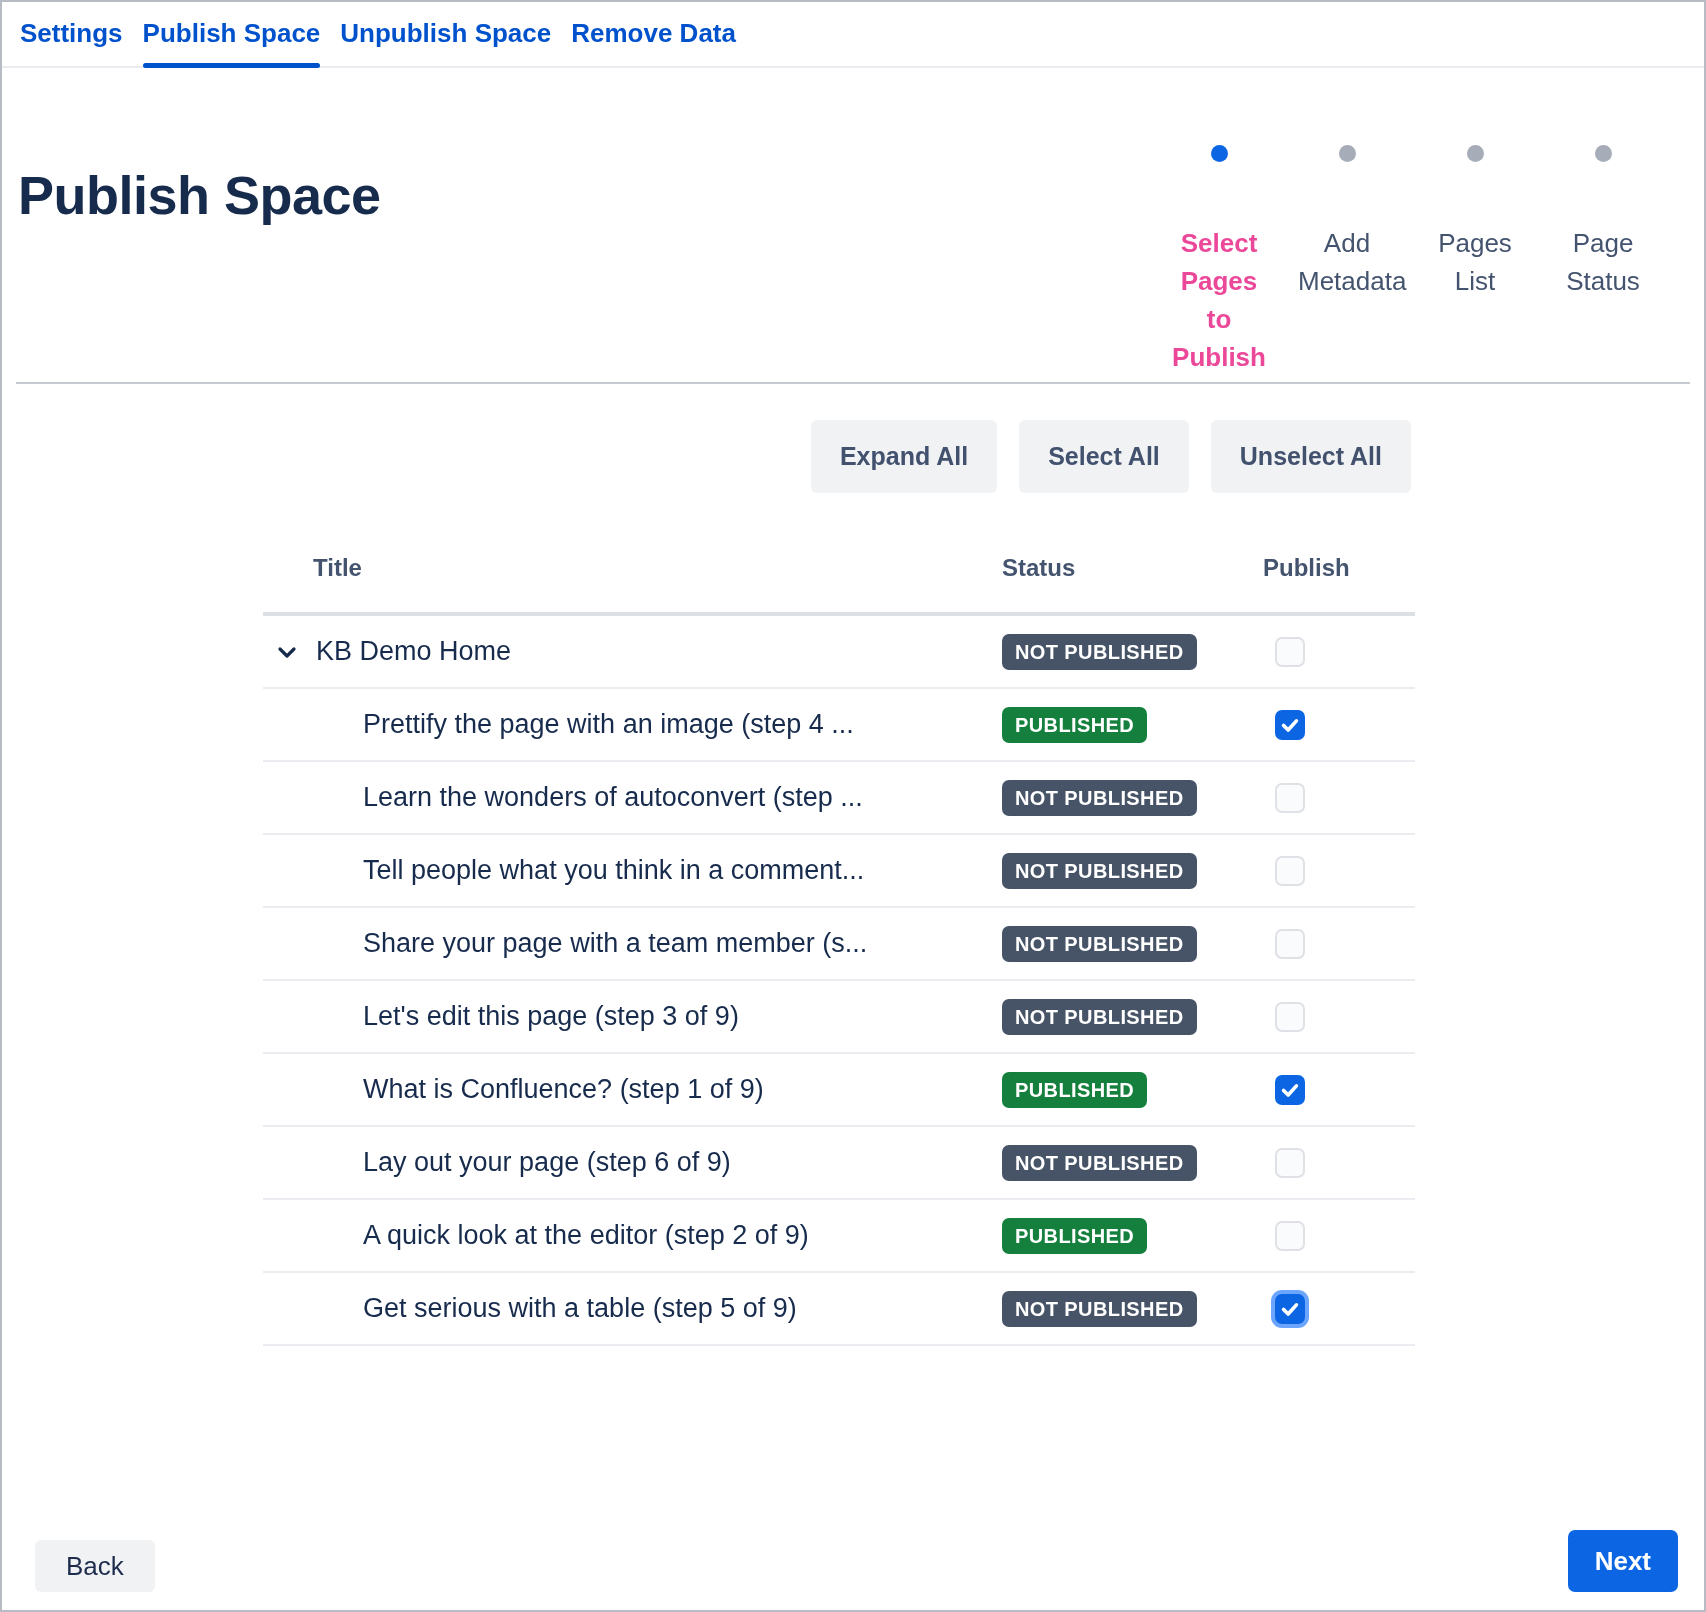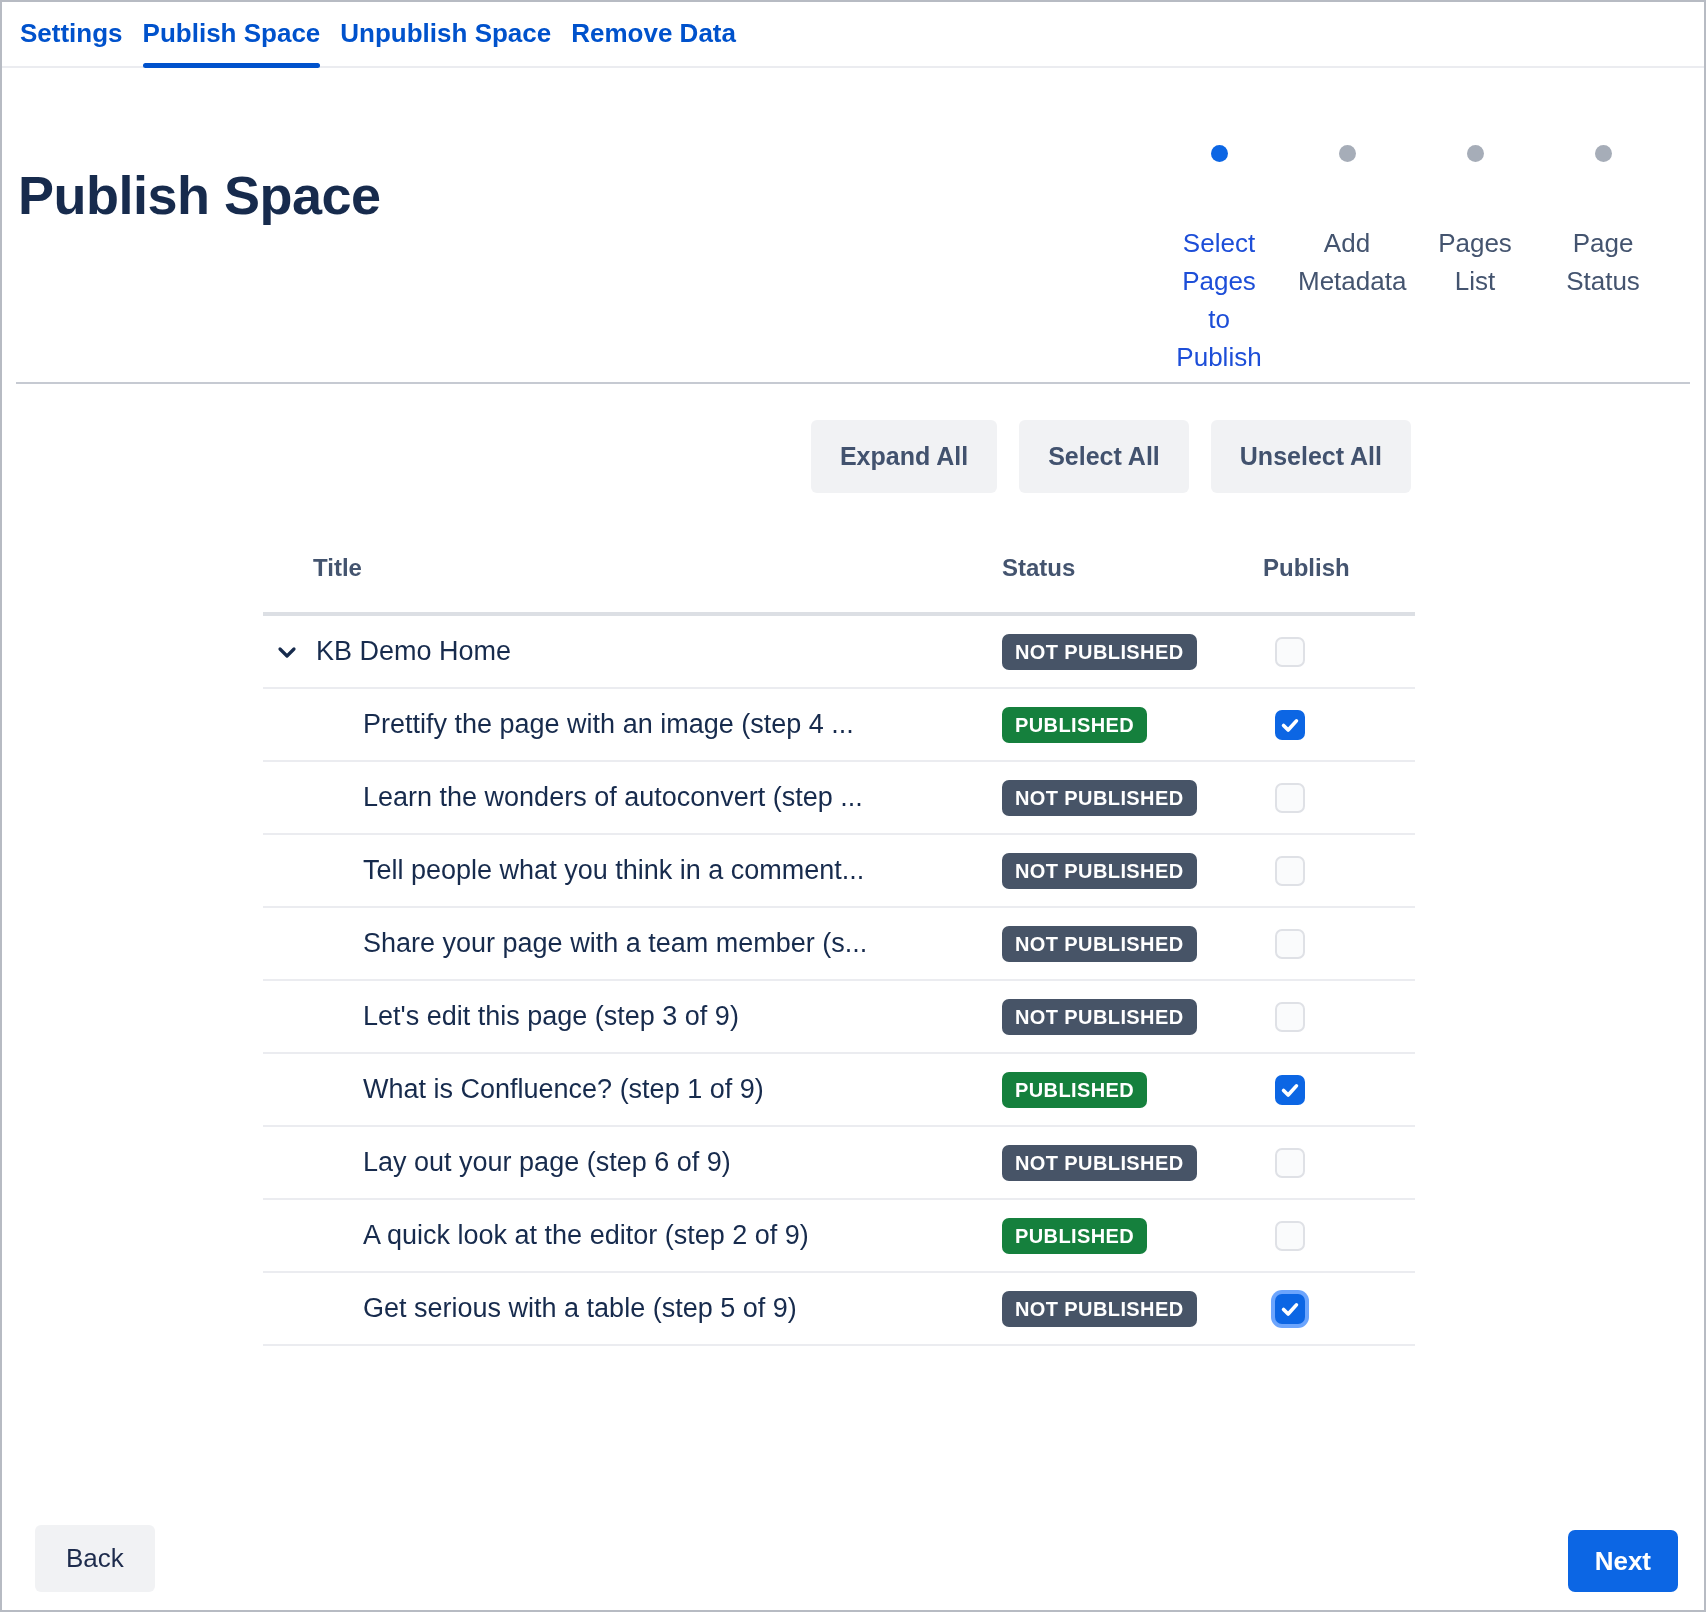--- a/index.html
+++ b/index.html
@@ -31,21 +31,21 @@
     margin:96px 0 0 16px; font-size:54px; line-height:62px;
     font-weight:700; color:#172B4D; letter-spacing:-0.5px;
   }
   .stepper { display:flex; margin:77px 37px 0 0; }
   .step { width:128px; display:flex; flex-direction:column; align-items:center; }
   .step-dot { width:17px; height:17px; border-radius:50%; background:#A6ADB8; margin-bottom:62px; }
   .step.active .step-dot { background:#0C66E4; }
   .step-label {
     font-size:26px; line-height:38px; text-align:center; color:#44546F; max-width:98px;
   }
-  .step.active .step-label { color:#1d4ed8; font-weight:400; }
+  .step.active .step-label { color:#ec4899; font-weight:700; }
 
   .divider { border:none; border-top:2px solid #c6cad2; margin:6px 14px 0 14px; }
 
   
   .toolbar {
     display:flex; justify-content:flex-end; gap:22px;
     margin:36px 293px 0 0;
   }
   .toolbar .btn {
     height:73px; padding:0 29px; background:#F1F2F4; color:#42526E;
@@ -80,21 +80,21 @@
   .checkbox {
     width:30px; height:30px; border-radius:7px; margin-left:12px; cursor:pointer;
     display:flex; align-items:center; justify-content:center;
   }
   .checkbox.unchecked { background:#FAFBFC; border:2px solid #DFE1E6; }
   .checkbox.checked { background:#0C66E4; }
   .checkbox.focused { box-shadow:0 0 0 4px #6CA5FD; }
 
   
   .footer-back {
-    position:absolute; left:33px; bottom:18px; height:67px; padding:0 31px;
+    position:absolute; left:33px; bottom:18px; height:52px; padding:0 31px;
     background:#F1F2F4; border:none; border-radius:6px; color:#1D2B4C;
     font-size:26px; font-weight:500; font-family:"Liberation Sans", sans-serif; cursor:pointer;
   }
   .footer-next {
     position:absolute; right:26px; bottom:18px; height:62px; padding:0 27px;
     background:#0C66E4; border:none; border-radius:7px; color:#fff;
     font-size:26px; font-weight:700; font-family:"Liberation Sans", sans-serif; cursor:pointer;
   }
 </style>
 </head>

